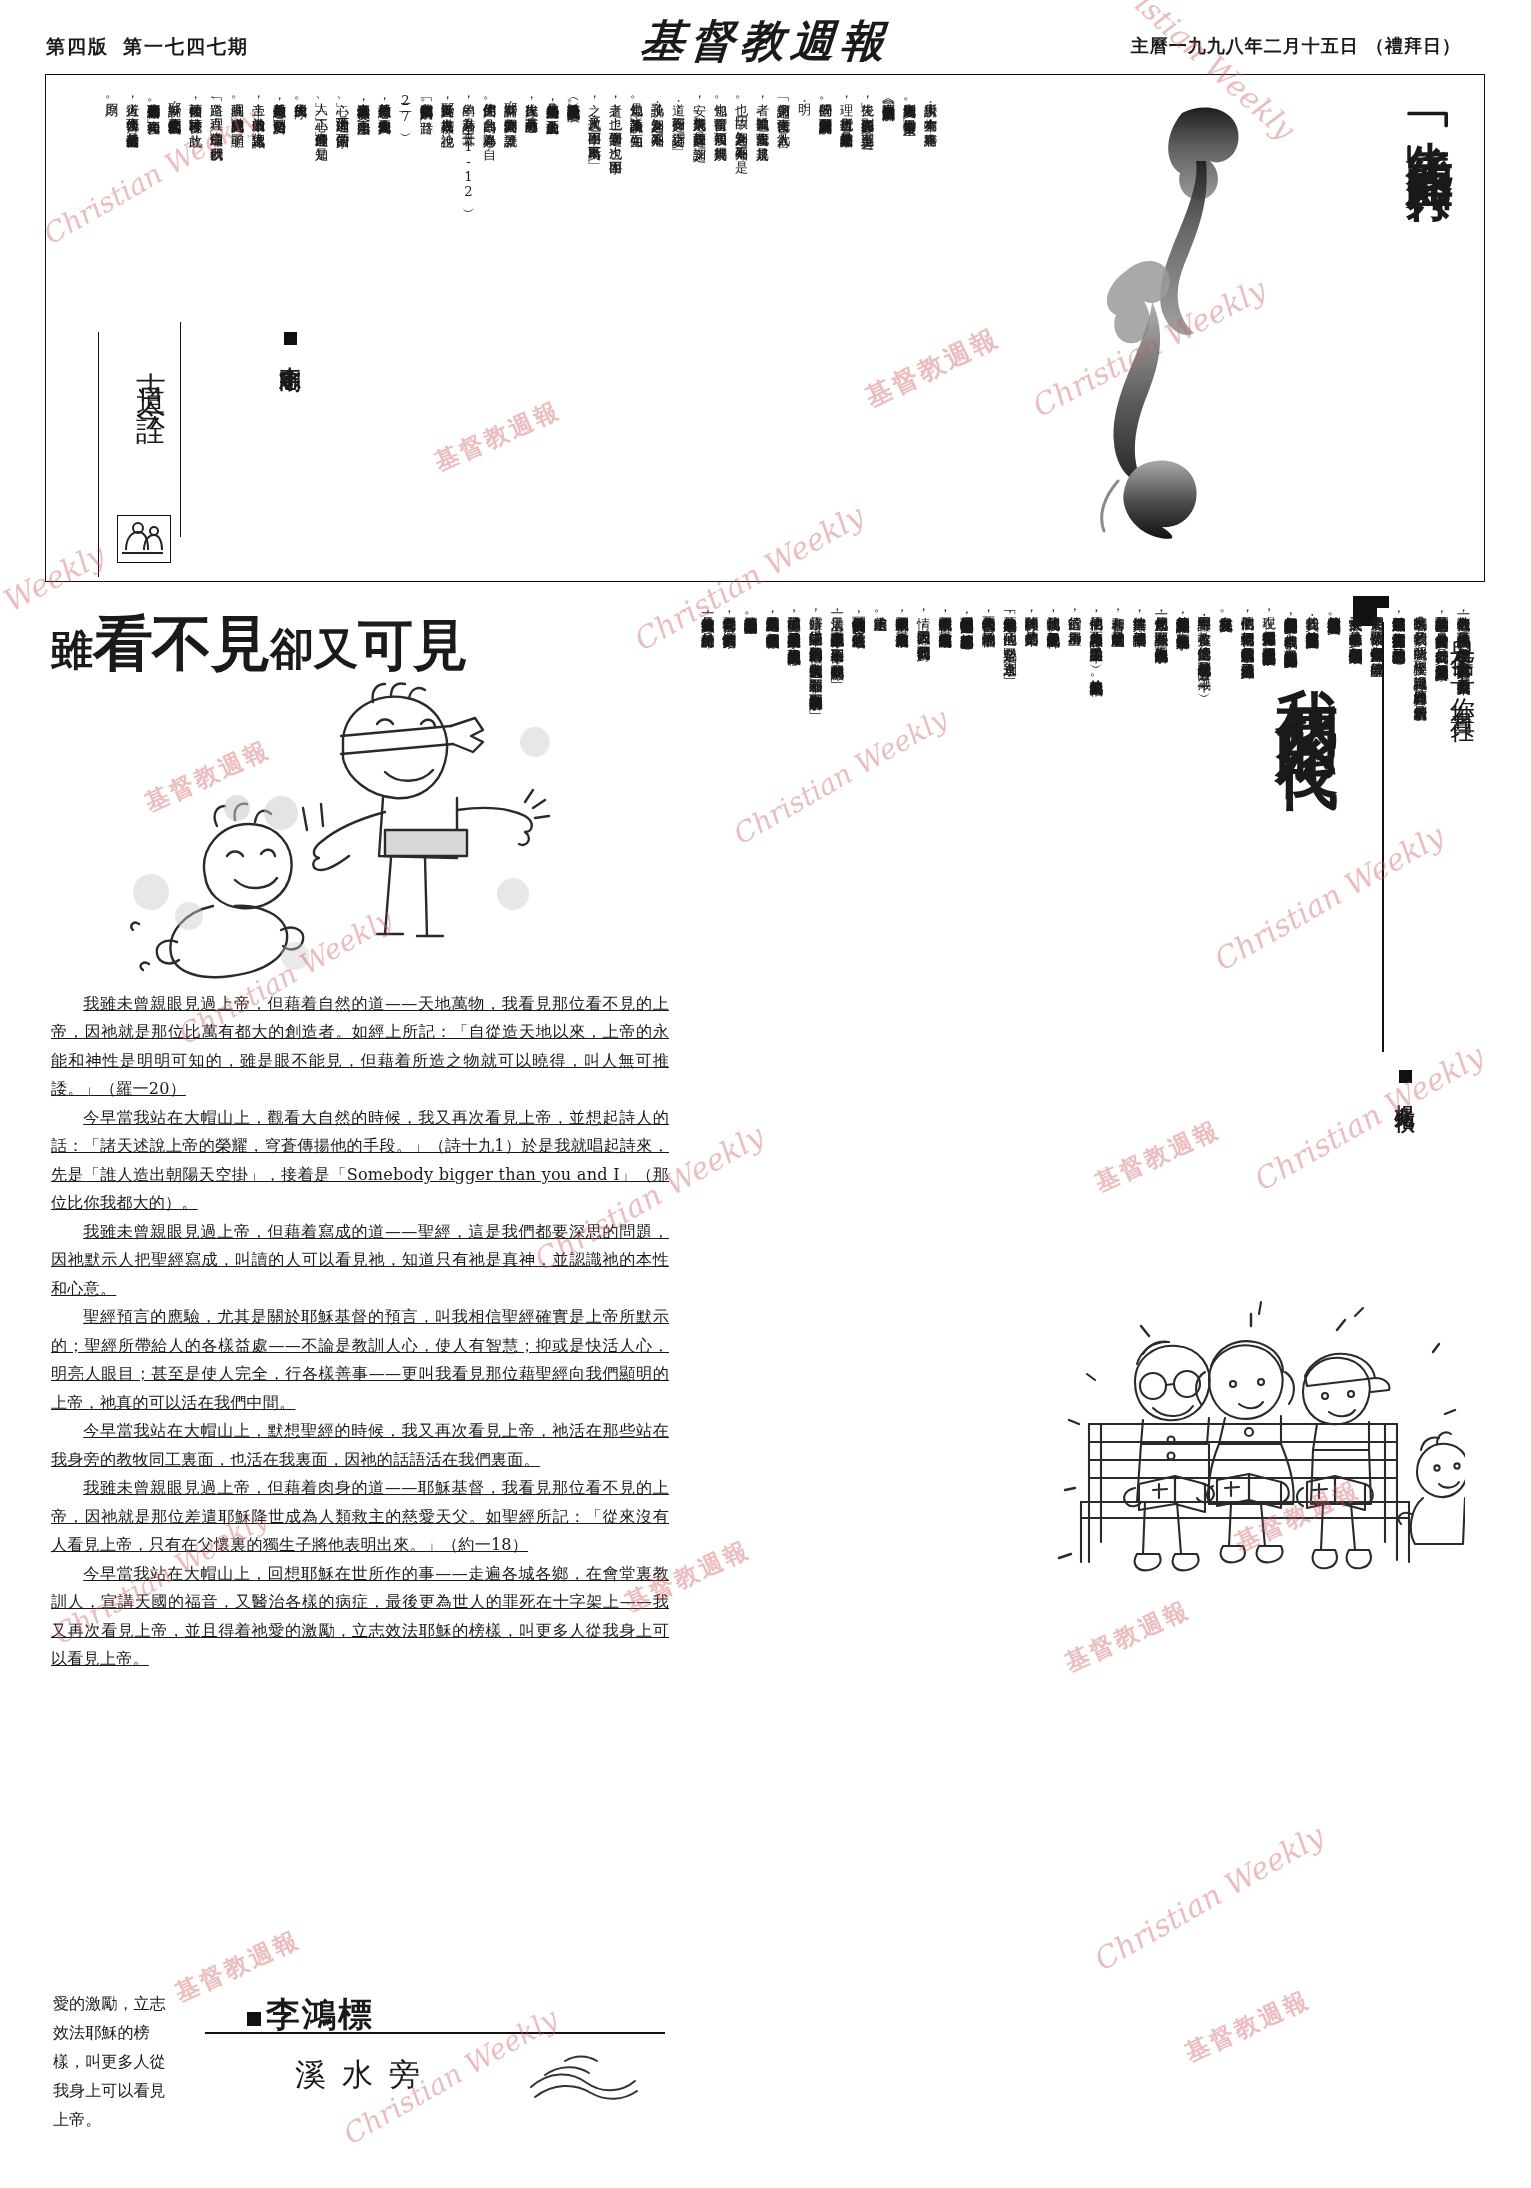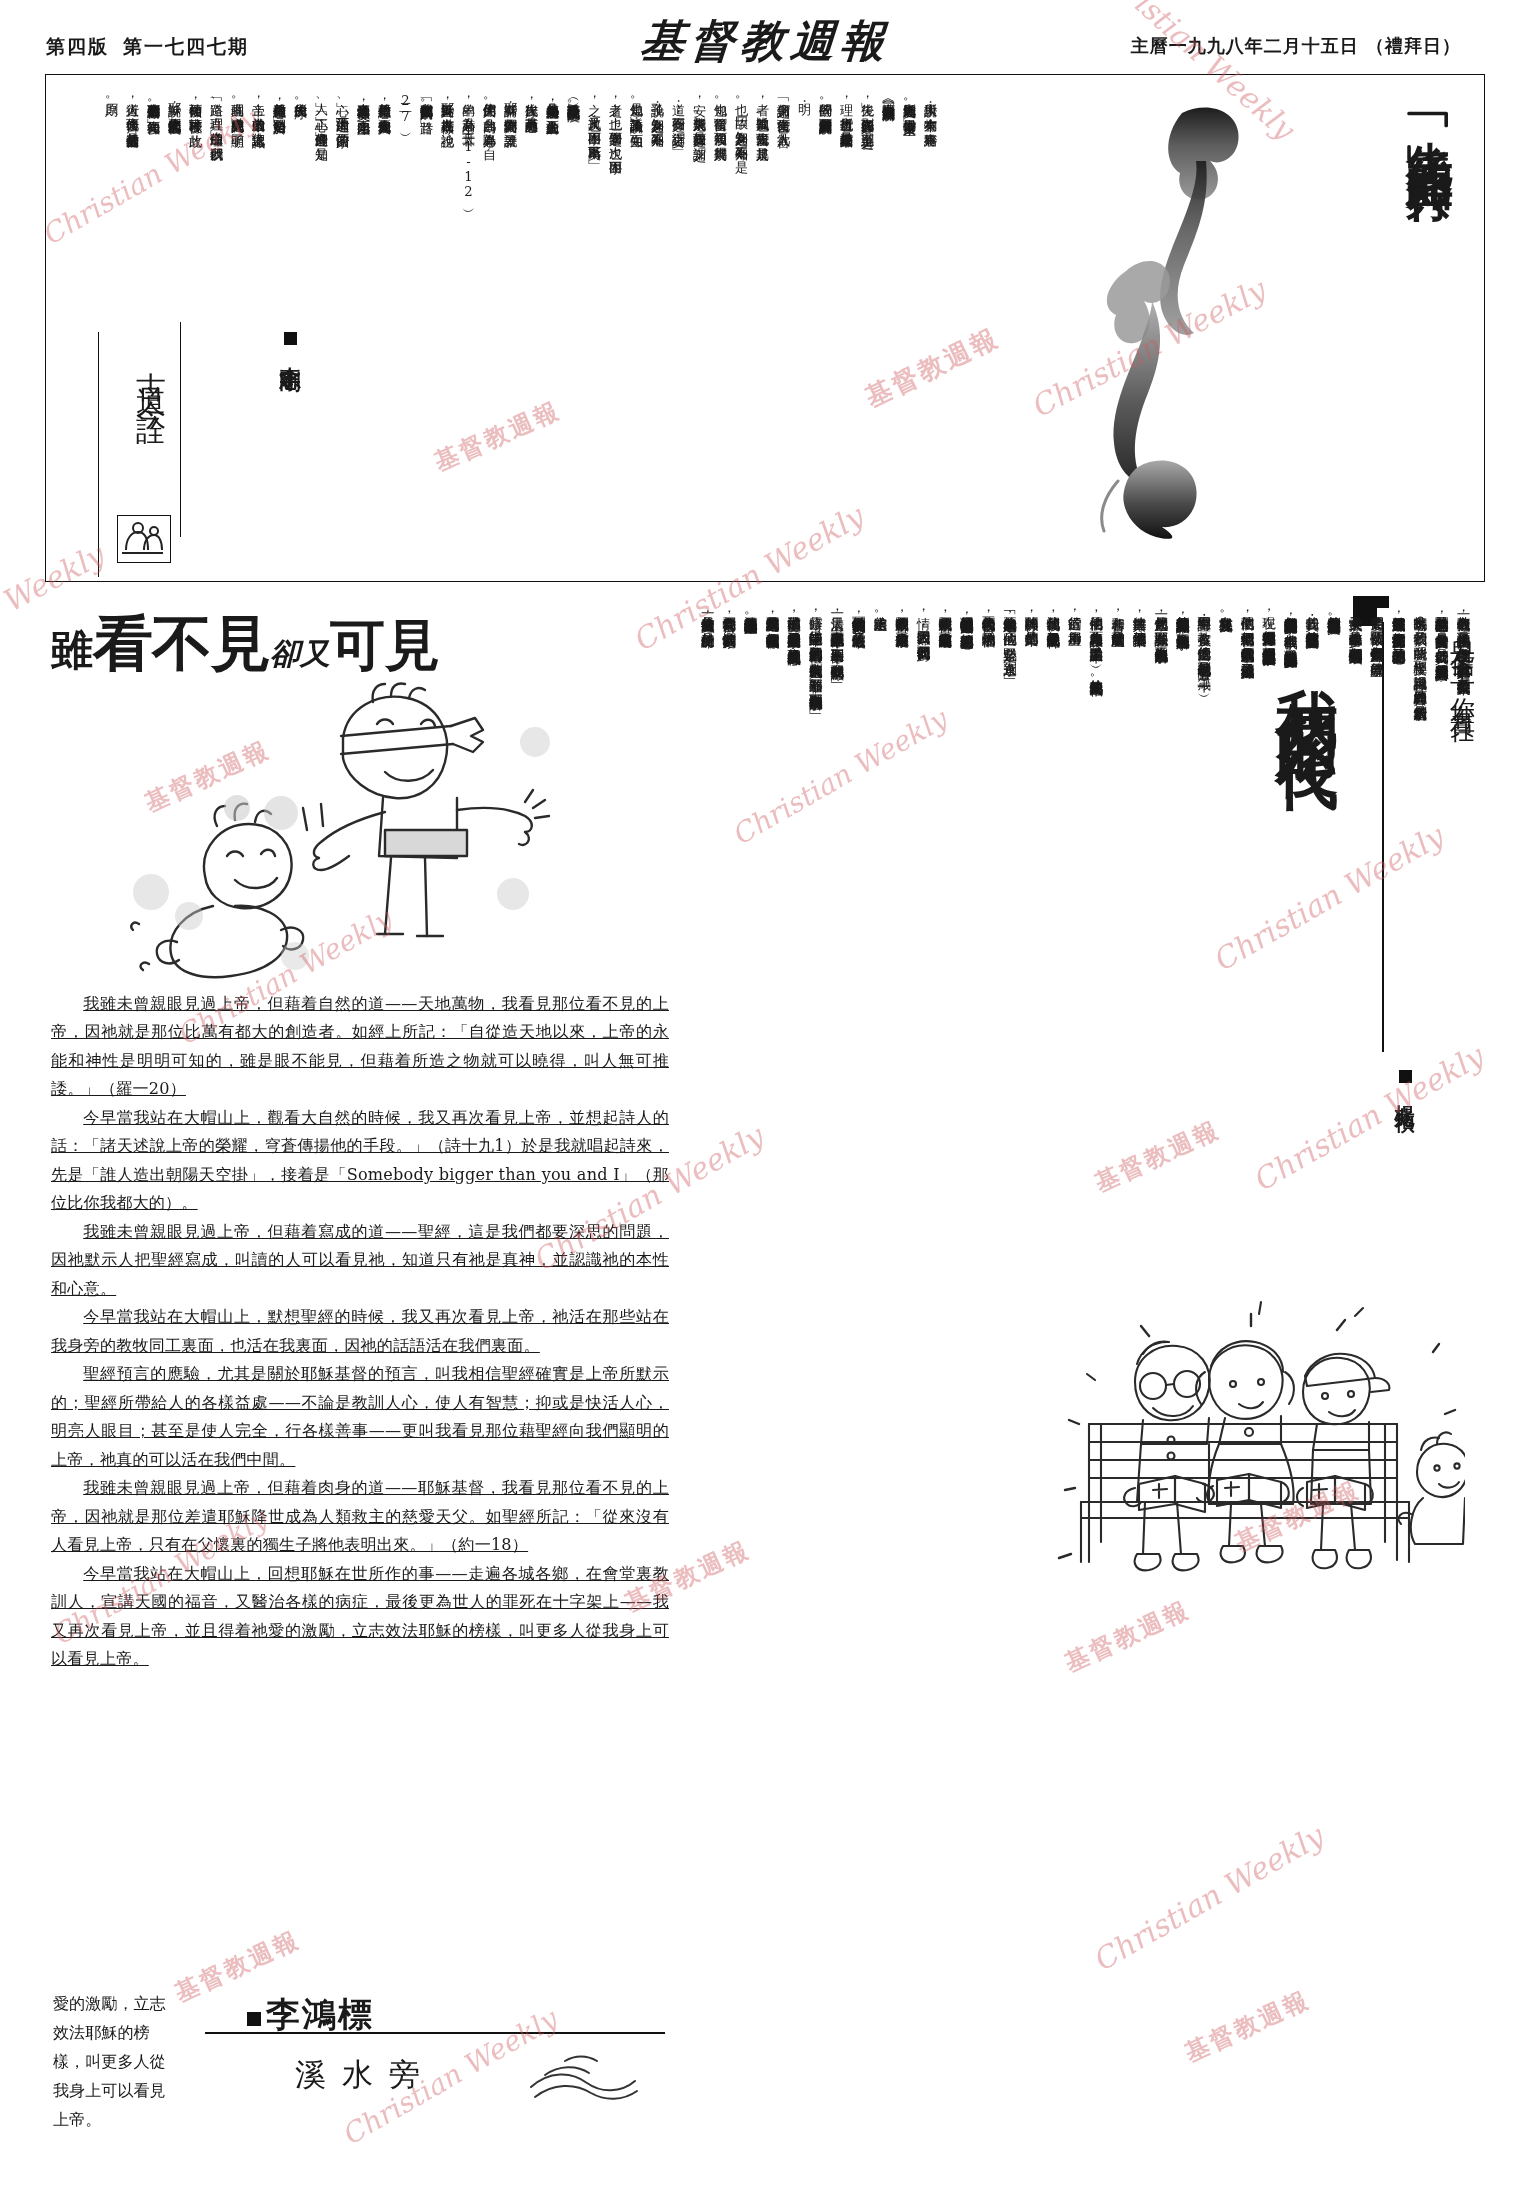--- a/index.html
+++ b/index.html
@@ -191,21 +191,21 @@
   }
   .headline-left {
     position: absolute;
     left: 6px; top: 12px;
     width: 620px; height: 80px;
     white-space: nowrap;
     font-family: "DejaVu Sans", "Liberation Sans", sans-serif;
   }
   .hl-sm1 { font-size: 42px; font-weight: bold; vertical-align: baseline; }
   .hl-big { font-size: 60px; font-weight: bold; letter-spacing: -1px; }
-  .hl-sm2 { font-size: 30px; font-weight: bold; font-style: italic; }
+  .hl-sm2 { font-size: 44px; font-weight: bold; }
   .hl-med { font-size: 55px; font-weight: bold; letter-spacing: 0px;}
 
   .illus-left {
     position: absolute;
     left: 40px; top: 88px;
     width: 500px; height: 300px;
   }
 
   .body-left {
     position: absolute;
@@ -539,22 +539,22 @@
         <circle cx="450" cy="62" r="15" fill="#c9c9c9" opacity="0.45"></circle>
         <circle cx="428" cy="214" r="16" fill="#c9c9c9" opacity="0.45"></circle>
         <circle cx="210" cy="276" r="14" fill="#c9c9c9" opacity="0.4"></circle>
       </svg>
     </div>
 
     <div class="body-left">
       <p>我雖未曾親眼見過上帝，但藉着自然的道——天地萬物，我看見那位看不見的上帝，因祂就是那位比萬有都大的創造者。如經上所記：「自從造天地以來，上帝的永能和神性是明明可知的，雖是眼不能見，但藉着所造之物就可以曉得，叫人無可推諉。」（羅一20）</p>
       <p>今早當我站在大帽山上，觀看大自然的時候，我又再次看見上帝，並想起詩人的話：「諸天述說上帝的榮耀，穹蒼傳揚他的手段。」（詩十九1）於是我就唱起詩來，先是「誰人造出朝陽天空掛」，接着是「Somebody bigger than you and I」（那位比你我都大的）。</p>
       <p>我雖未曾親眼見過上帝，但藉着寫成的道——聖經，這是我們都要深思的問題，因祂默示人把聖經寫成，叫讀的人可以看見祂，知道只有祂是真神，並認識祂的本性和心意。</p>
+      <p>聖經預言的應驗，尤其是關於耶穌基督的預言，叫我相信聖經確實是上帝所默示的；聖經所帶給人的各樣益處——不論是教訓人心，使人有智慧；抑或是快活人心，明亮人眼目；甚至是使人完全，行各樣善事——更叫我看見那位藉聖經向我們顯明的上帝，祂真的可以活在我們中間。</p>
       <p>今早當我站在大帽山上，默想聖經的時候，我又再次看見上帝，祂活在那些站在我身旁的教牧同工裏面，也活在我裏面，因祂的話語活在我們裏面。</p>
-      <p>聖經預言的應驗，尤其是關於耶穌基督的預言，叫我相信聖經確實是上帝所默示的；聖經所帶給人的各樣益處——不論是教訓人心，使人有智慧；抑或是快活人心，明亮人眼目；甚至是使人完全，行各樣善事——更叫我看見那位藉聖經向我們顯明的上帝，祂真的可以活在我們中間。</p>
       <p>我雖未曾親眼見過上帝，但藉着肉身的道——耶穌基督，我看見那位看不見的上帝，因祂就是那位差遣耶穌降世成為人類救主的慈愛天父。如聖經所記：「從來沒有人看見上帝，只有在父懷裏的獨生子將他表明出來。」（約一18）</p>
       <p>今早當我站在大帽山上，回想耶穌在世所作的事——走遍各城各鄉，在會堂裏教訓人，宣講天國的福音，又醫治各樣的病症，最後更為世人的罪死在十字架上——我又再次看見上帝，並且得着祂愛的激勵，立志效法耶穌的榜樣，叫更多人從我身上可以看見上帝。</p>
     </div>
 
     <div class="left-tail">
       <p>愛的激勵，立志</p>
       <p>效法耶穌的榜</p>
       <p>樣，叫更多人從</p>
       <p>我身上可以看見</p>
       <p>上帝。</p>

